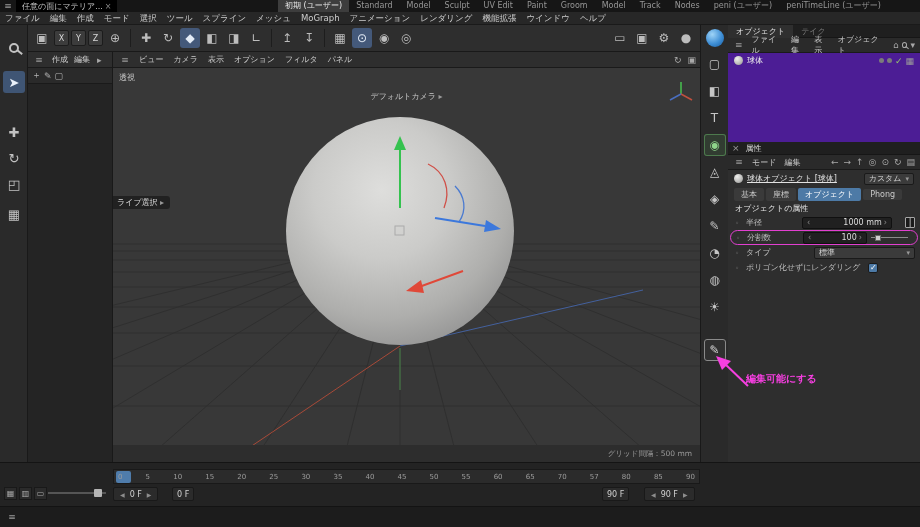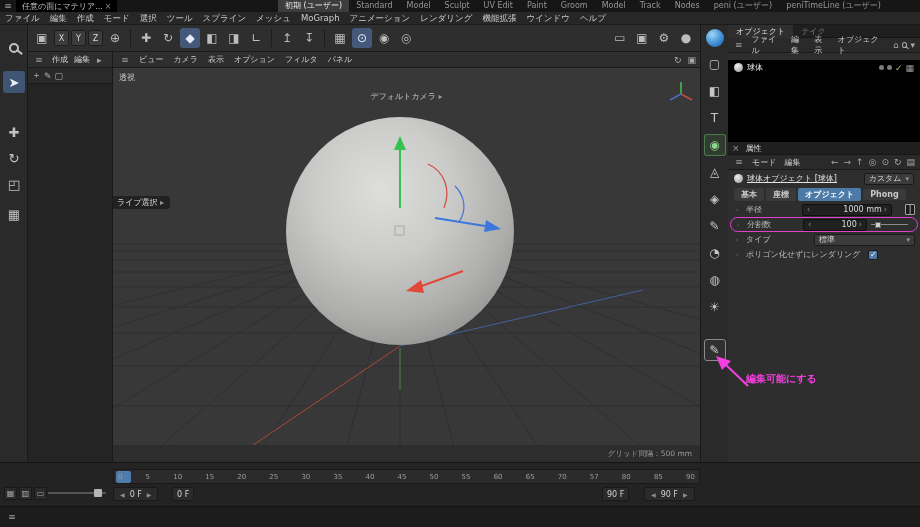--- a/index.html
+++ b/index.html
@@ -102,21 +102,21 @@
   
   .attrpanel{left:728px;top:142px;width:192px;height:320px;background:#2e2e2e;display:flex;flex-direction:column;}
   .ap-close{color:#9a9a9a;cursor:pointer;font-size:9px;}
   .ap-title{color:#d6d6d6;}
   .ap-objrow{height:17px;display:flex;align-items:center;gap:4px;padding:0 6px;}
   .ap-objtitle{color:#e2e2e2;white-space:nowrap;text-decoration:underline;}
   .dd{margin-left:auto;background:#3b3b3b;border:1px solid #1a1a1a;border-radius:2px;height:12px;
       display:flex;align-items:center;padding:0 4px;gap:4px;color:#d2d2d2;cursor:pointer;}
   .dd .dar{color:#9a9a9a;font-size:7px;}
   .ap-tabs{height:15px;display:flex;align-items:center;gap:2px;padding:0 6px;}
-  .atab{background:#3a3a3a;color:#c9c9c9;padding:1px 7px;border-radius:2px;cursor:pointer;white-space:nowrap;font-weight:bold;}
+  .atab{background:#3a3a3a;color:#c9c9c9;padding:1px 7px;border-radius:2px;cursor:pointer;white-space:nowrap;}
   .atab.active{background:#4d7aa6;color:#fff;}
   .ap-section{height:13px;line-height:13px;padding-left:7px;color:#e6e6e6;}
   .arow{height:15px;display:flex;align-items:center;padding:0 5px 0 7px;position:relative;}
   .amark{width:11px;color:#8a8a8a;font-size:7px;flex:none;}
   .alabel{width:56px;color:#bdbdbd;flex:none;white-space:nowrap;}
   .alabel.wide{width:auto;}
   .field{background:#202020;border:1px solid #101010;border-radius:2px;color:#dcdcdc;height:12px;
        display:flex;align-items:center;justify-content:space-between;padding:0 2px;cursor:text;}
   .spin{color:#8d8d8d;font-size:8px;padding:0 2px;cursor:pointer;}
   .fval{flex:1;text-align:right;}
@@ -401,21 +401,21 @@
       <span class="mitem">ファイル</span>
           <span class="mitem">編集</span>
           <span class="mitem">表示</span>
           <span class="mitem">オブジェクト</span>
         </span>
       <span class="tspacer"></span>
       <span class="pm-ic">⌂</span>
       <span class="mag-s"></span>
       <span class="pm-ic">▾</span>
     </div>
-    <div style="flex:1;background:#000000;margin-top:7px;">
+    <div style="flex:1;background:#4c1d95;">
       <div class="objrow">
         <span class="sphere-dot"></span>
         <span class="objname">球体</span>
         <span class="dots">
           <span class="vdot"></span>
           <span class="vdot"></span>
           <span class="ocheck">✓</span>
           <span class="omesh">▦</span>
         </span>
       </div>
@@ -454,20 +454,21 @@
         <span class="dar">▾</span>
       </span>
     </div>
     <div class="ap-tabs">
 
     <span class="atab">基本</span>
         <span class="atab">座標</span>
         <span class="atab active">オブジェクト</span>
         <span class="atab">Phong</span>
       </div>
+    <div class="ap-section">オブジェクトの属性</div>
 
     <div class="arow">
       <span class="amark">◦</span>
       <span class="alabel">半径</span>
       <span class="field" style="width:90px;">
         <span class="spin">‹</span>
         <span class="fval">1000 mm</span>
         <span class="spin">›</span>
       </span>
       <span class="minibox">|</span>

